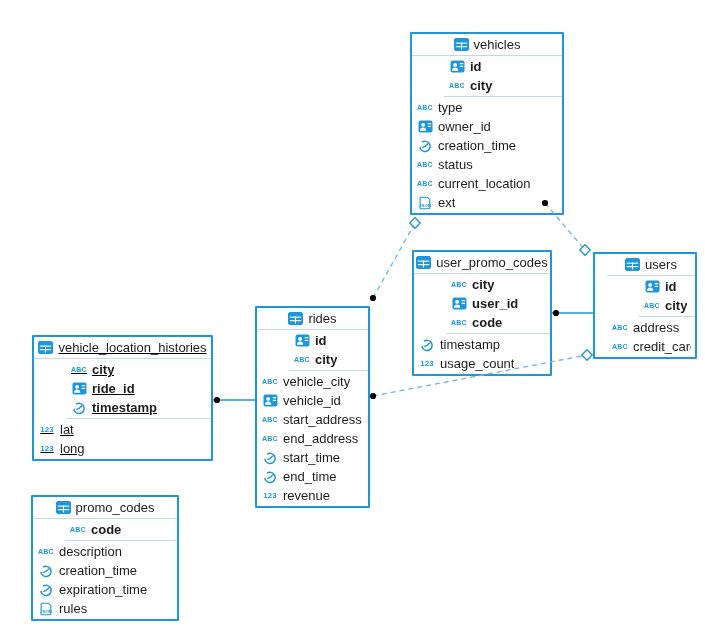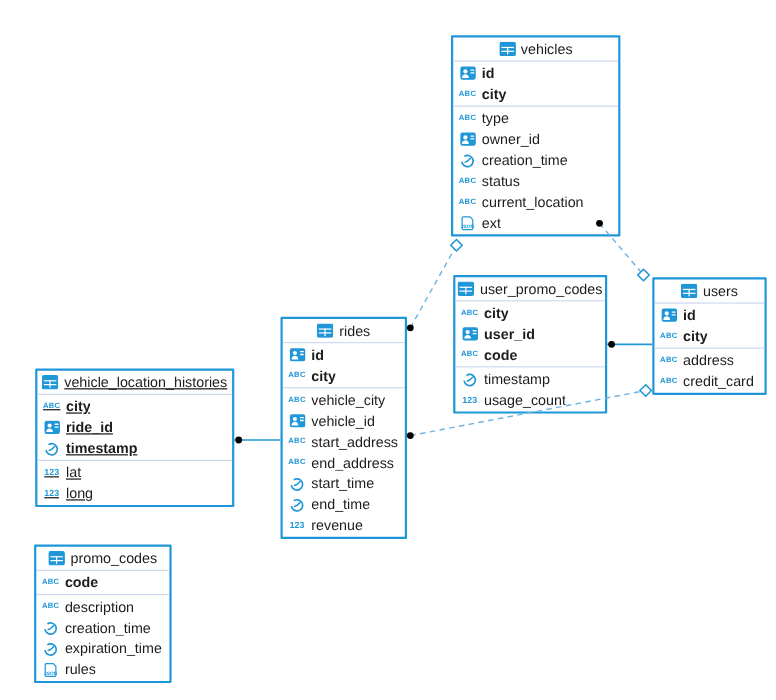--- a/index.html
+++ b/index.html
@@ -18,21 +18,21 @@
   .table-node{
     position:absolute;background:#fff;border:2px solid var(--accent);
     box-sizing:border-box;z-index:2;border-radius:1px;
   }
   .t-header{
     display:flex;align-items:center;justify-content:center;gap:5px;
     height:21px;border-bottom:1px solid var(--sep);
     font-size:13px;color:var(--text);white-space:nowrap;overflow:hidden;
   }
   .sec{padding:1px 0;}
-  .sec.pk{border-bottom:1px solid var(--sep);}
+  .sec.pk{border-bottom:1px solid var(--sep);margin-left:32px;}
   .row{
     display:flex;align-items:center;gap:4px;height:19px;padding:0 4px;
     font-size:13px;color:var(--text);white-space:nowrap;
   }
   .row.pk .col-name{font-weight:700;}
   .ticon{
     width:18px;flex:0 0 18px;display:flex;align-items:center;justify-content:center;
     line-height:0;
   }
   .abc{font-size:7px;font-weight:700;color:var(--accent);letter-spacing:.2px;line-height:1;}
@@ -176,21 +176,21 @@
           <span class="col-name">timestamp</span>
         </div>
         <div class="row">
           <span class="ticon">
             <span class="num">123</span>
           </span>
           <span class="col-name">usage_count</span>
         </div>
       </div>
     </div>
-    <div class="table-node" style="left: 593px; top: 252px; width: 104px;">
+    <div class="table-node" style="left: 593px; top: 252px; width: 104px; padding-left: 12px;">
       <div class="t-header">
         <span class="ticon" style="flex: 0 0 15px; width: 15px;">
           <svg width="15" height="13" viewBox="0 0 15 13">
             <rect x="0.5" y="0.5" width="14" height="12" rx="1.5" fill="#1e96d8" stroke="#1e96d8"></rect>
             <rect x="1.8" y="4.6" width="11.4" height="1.1" fill="#fff"></rect>
             <rect x="1.8" y="8.1" width="11.4" height="1.1" fill="#fff"></rect>
             <rect x="6.95" y="4.6" width="1.1" height="6.9" fill="#fff"></rect>
           </svg>
         </span>
         <span>users</span>
@@ -223,21 +223,21 @@
           <span class="col-name">address</span>
         </div>
         <div class="row">
           <span class="ticon">
             <span class="abc">ABC</span>
           </span>
           <span class="col-name">credit_card</span>
         </div>
       </div>
     </div>
-    <div class="table-node" style="left: 255px; top: 288px; width: 115px; text-align: right;">
+    <div class="table-node" style="left: 255px; top: 306px; width: 115px; text-align: right;">
       <div class="t-header">
         <span class="ticon" style="flex: 0 0 15px; width: 15px;">
           <svg width="15" height="13" viewBox="0 0 15 13">
             <rect x="0.5" y="0.5" width="14" height="12" rx="1.5" fill="#1e96d8" stroke="#1e96d8"></rect>
             <rect x="1.8" y="4.6" width="11.4" height="1.1" fill="#fff"></rect>
             <rect x="1.8" y="8.1" width="11.4" height="1.1" fill="#fff"></rect>
             <rect x="6.95" y="4.6" width="1.1" height="6.9" fill="#fff"></rect>
           </svg>
         </span>
         <span>rides</span>
@@ -368,21 +368,21 @@
           <span class="col-name">lat</span>
         </div>
         <div class="row">
           <span class="ticon">
             <span class="num">123</span>
           </span>
           <span class="col-name">long</span>
         </div>
       </div>
     </div>
-    <div class="table-node" style="left: 31px; top: 495px; width: 125px;">
+    <div class="table-node" style="left: 31px; top: 495px; width: 148px;">
       <div class="t-header">
         <span class="ticon" style="flex: 0 0 15px; width: 15px;">
           <svg width="15" height="13" viewBox="0 0 15 13">
             <rect x="0.5" y="0.5" width="14" height="12" rx="1.5" fill="#1e96d8" stroke="#1e96d8"></rect>
             <rect x="1.8" y="4.6" width="11.4" height="1.1" fill="#fff"></rect>
             <rect x="1.8" y="8.1" width="11.4" height="1.1" fill="#fff"></rect>
             <rect x="6.95" y="4.6" width="1.1" height="6.9" fill="#fff"></rect>
           </svg>
         </span>
         <span>promo_codes</span>

